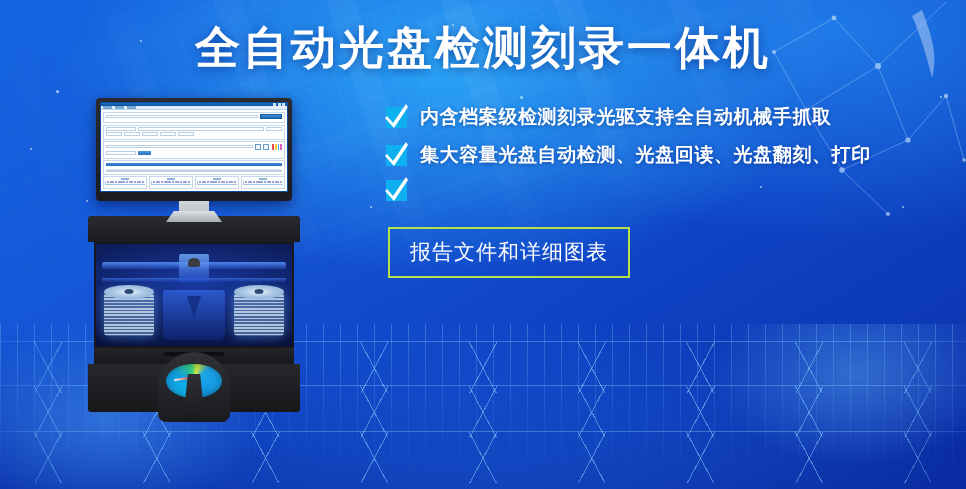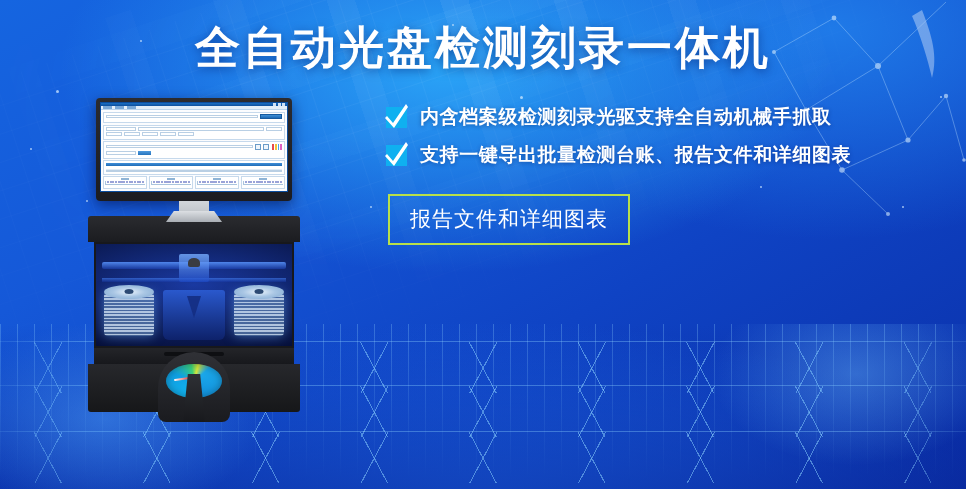--- a/index.html
+++ b/index.html
@@ -589,20 +589,27 @@
             </svg>
         </span>
         <span class="bullet-text">内含档案级检测刻录光驱支持全自动机械手抓取</span>
       </li>
       <li class="bullet">
         <span class="check-box">
           <svg width="25" height="27" viewBox="0 0 25 27">
               <path d="M3 14 L9 21 L22 2 L24 5 L10 26 L1 16 Z" fill="#ffffff"></path>
             </svg>
         </span>
-        <span class="bullet-text">支持一键导出批量检测台账、报告文件和详细图表</span>
+        <span class="bullet-text">集大容量光盘自动检测、光盘回读、光盘翻刻、打印</span>
+      </li>
+      <li class="bullet">
+        <span class="check-box">
+          <svg width="25" height="27" viewBox="0 0 25 27">
+              <path d="M3 14 L9 21 L22 2 L24 5 L10 26 L1 16 Z" fill="#ffffff"></path>
+            </svg>
+        </span>
       </li>
     </ul>
 
     <div class="cta">报告文件和详细图表</div>
   </div>
 
 </div>
 
 </body></html>

